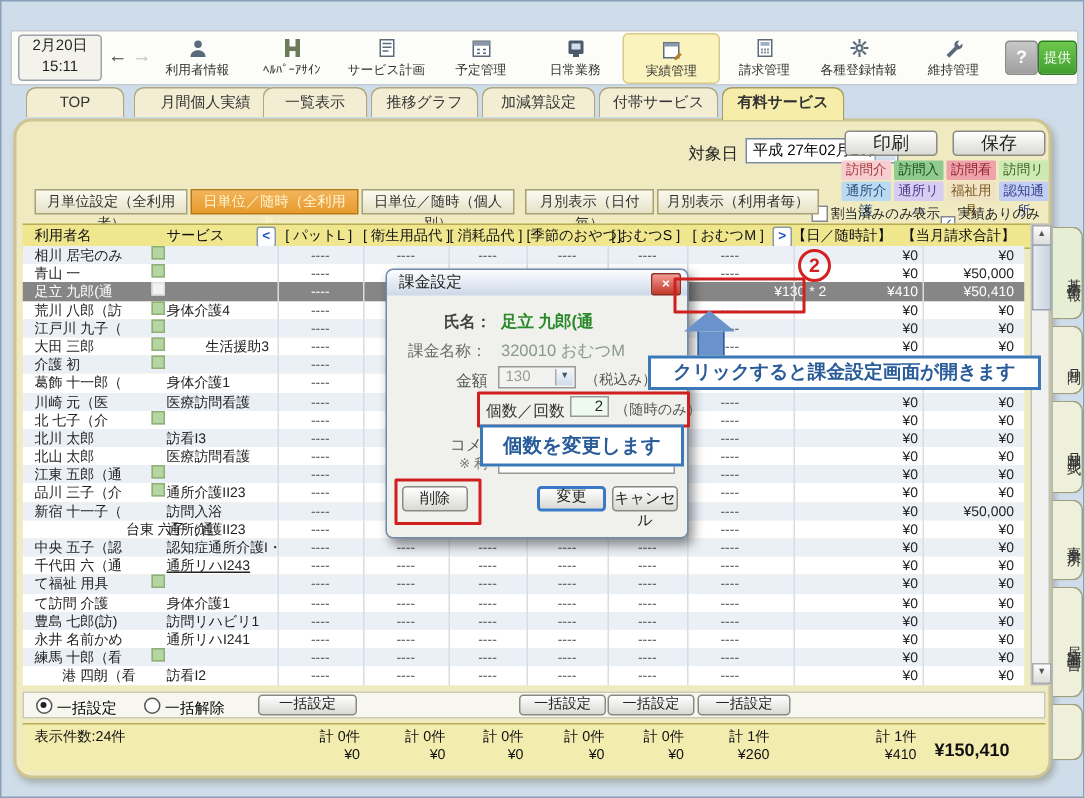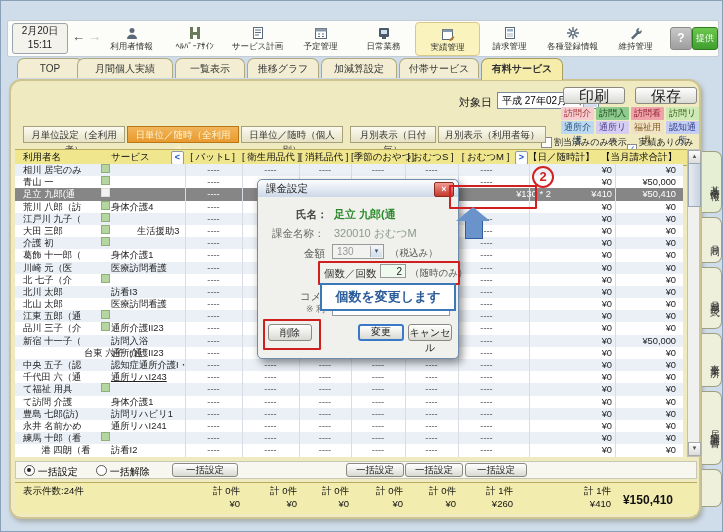--- a/index.html
+++ b/index.html
@@ -27,21 +27,21 @@
   
   .tabstrip{position:absolute;left:0;top:56px;width:723px;height:22px}
   .tab{position:absolute;top:1px;height:20px;background:#f3eed3;border:1px solid #b0a880;border-bottom:none;border-radius:7px 7px 0 0;font-size:10px;color:#333;text-align:center;line-height:20px;box-sizing:border-box}
   .tab.active{background:#f5eda9;border-color:#a89c60;height:22px;font-weight:bold;z-index:3}
   
   .panel{position:absolute;left:8px;top:78px;width:692px;height:440px;background:#efeabf;border:2px solid #cdc492;border-radius:12px;box-shadow:2px 3px 4px rgba(90,90,60,.35);box-sizing:border-box}
   .datebig{position:absolute;left:10px;top:8px;width:424px;height:26px;background:#f7f4da;border:2px solid #5a5e64;border-radius:0 14px 14px 0;font-size:13.5px;color:#222;line-height:23px;padding-left:14px;box-sizing:border-box;letter-spacing:1px}
   .tgtlabel{position:absolute;left:448px;top:14px;font-size:11px;color:#222}
   .tgtselect{position:absolute;left:486px;top:11px;width:102px;height:17px;background:#fff;border:1px solid #7a8a9a;font-size:10px;line-height:15px;padding-left:4px;box-sizing:border-box}
   .tgtselect .dd{position:absolute;right:1px;top:1px;bottom:1px;width:13px;background:linear-gradient(#f4f8fc,#cfdcec);border-left:1px solid #9ab;color:#345;font-size:7px;text-align:center;line-height:13px}
-  .btn3d{background:linear-gradient(#ffffff,#d9d9d4);border:1px solid #8a8a82;border-radius:3px;font-size:15px;color:#222;text-align:center;box-sizing:border-box}
+  .btn3d{background:linear-gradient(#ffffff,#d9d9d4);border:1px solid #8a8a82;border-radius:3px;font-size:12px;color:#222;text-align:center;box-sizing:border-box}
   .badge{position:absolute;width:33px;height:13px;font-size:9px;text-align:center;line-height:13px;border-radius:1px}
   .filter{position:absolute;top:55px;font-size:9px;color:#222;display:flex;align-items:center;gap:2px}
   .cbox{width:9px;height:9px;background:#fff;border:1px solid #888;display:inline-block;font-size:9px;line-height:8px;color:#2a5ccc;font-weight:bold;text-align:center}
   .vmode{position:absolute;top:45px;height:17px;background:linear-gradient(#fbfaf0,#e6e2c6);border:1px solid #a8a078;font-size:9.5px;color:#333;text-align:center;line-height:15px;box-sizing:border-box}
   .vmode.active{background:linear-gradient(#f2b45a,#e89a2e);color:#fdf4d0;border-color:#b87818}
   
   .thead{position:absolute;left:4px;top:68px;width:682px;height:15px;background:#efe68e;border-top:1px solid #b8ac5c;border-bottom:1px solid #b8ac5c;font-size:9.5px;color:#111}
   .thead span{position:absolute;top:1px;white-space:nowrap}
   .scrollbtn{position:absolute;top:1px;width:11px;height:12px;background:#fdfdfd;border:1px solid #8a9ab0;color:#1a52cc;font-weight:bold;font-size:9px;text-align:center;line-height:11px;border-radius:2px}
   .rows{position:absolute;left:4px;top:83px;width:668px;height:293px;overflow:hidden}
@@ -163,21 +163,21 @@
     <div class="lbl">維持管理</div>
   </div>
       </div>
     <div class="helpbtn" style="left:662px;top:6px">?</div>
     <div class="providebtn" style="left:684px;top:6px">提供</div>
   </div>
 
   <div class="tabstrip">
       <div id="tabitems">
         <div class="tab" style="left: 16px; width: 66px;"><span>TOP</span></div>
-        <div class="tab" style="left: 76px; width: 96px;"><span>月間個人実績</span></div>
+        <div class="tab" style="left: 88px; width: 96px;"><span>月間個人実績</span></div>
         <div class="tab" style="left: 174px; width: 70px;"><span>一覧表示</span></div>
         <div class="tab" style="left: 246px; width: 72px;"><span>推移グラフ</span></div>
         <div class="tab" style="left: 320px; width: 76px;"><span>加減算設定</span></div>
         <div class="tab" style="left: 398px; width: 80px;"><span>付帯サービス</span></div>
         <div class="tab active" style="left: 480px; width: 82px;"><span>有料サービス</span></div>
       </div>
     </div>
 
   <div class="panel">
     <span class="tgtlabel">対象日</span>
@@ -606,14 +606,15 @@
 
     <div class="redrect" style="left:60px;top:81px;width:138px;height:20px"></div>
     <div class="redrect" style="left:5px;top:139px;width:54px;height:27px"></div>
     <div class="bluebox" style="left:62px;top:103px;width:136px;height:28px;font-size:13px;line-height:24px">個数を変更します</div>
   </div>
 
   <div class="stepnum" style="left:531px;top:165px">2</div>
   <div class="redrect" style="left:448px;top:184px;width:84px;height:20px"></div>
   <div class="arrowhead" style="left:455px;top:206px"></div>
   <div class="arrowstem" style="left:464px;top:220px"></div>
+  <div class="bluebox" style="left:431px;top:236px;width:262px;height:23px;font-size:12.5px;line-height:19px">クリックすると課金設定画面が開きます</div>
 
 </div>
 
 </body></html>

